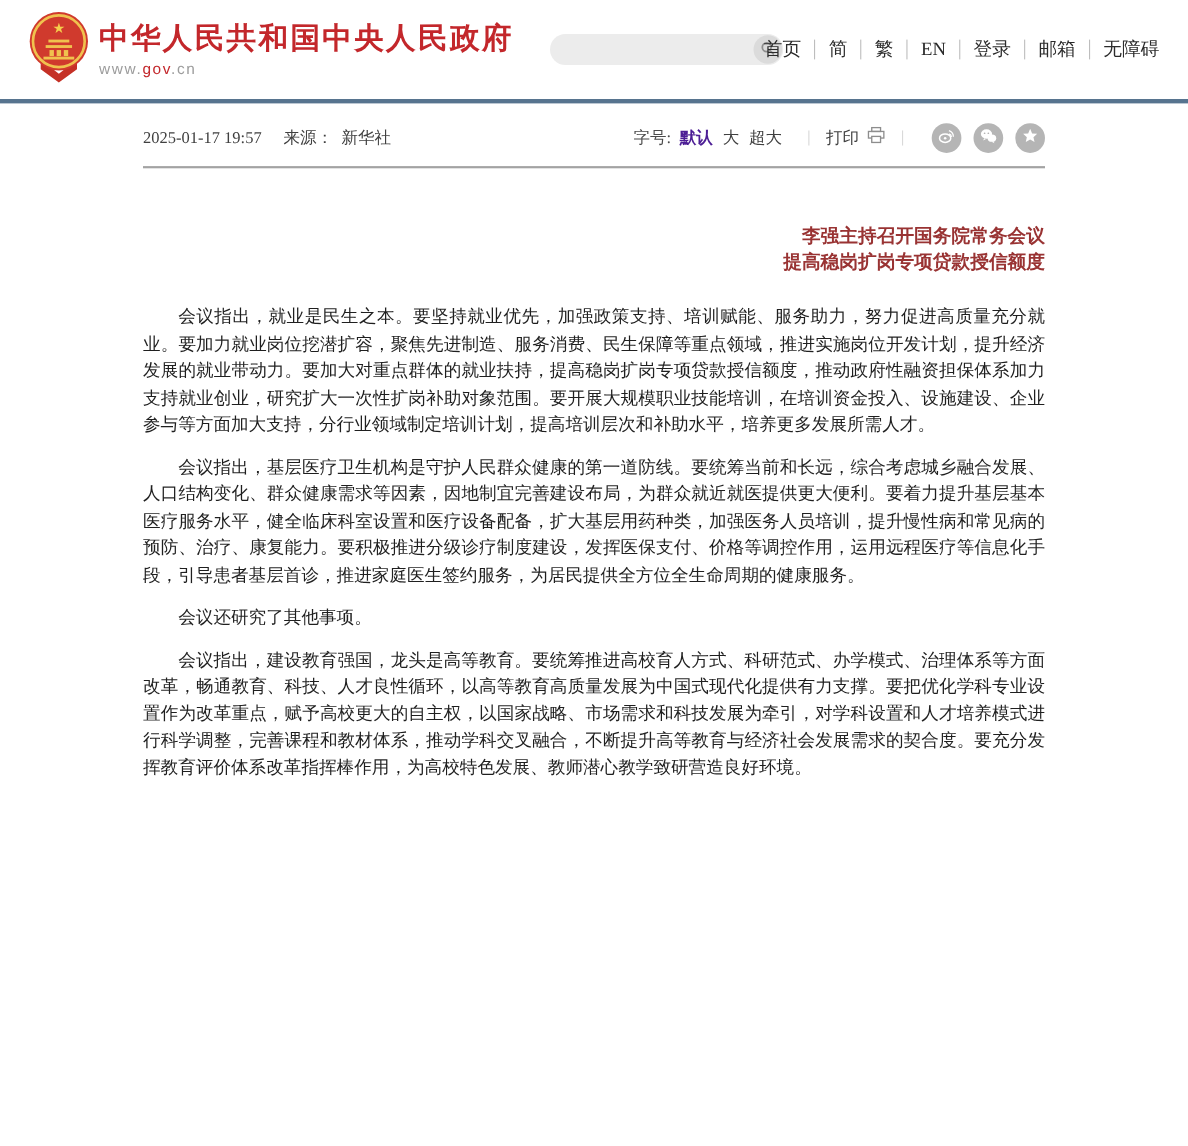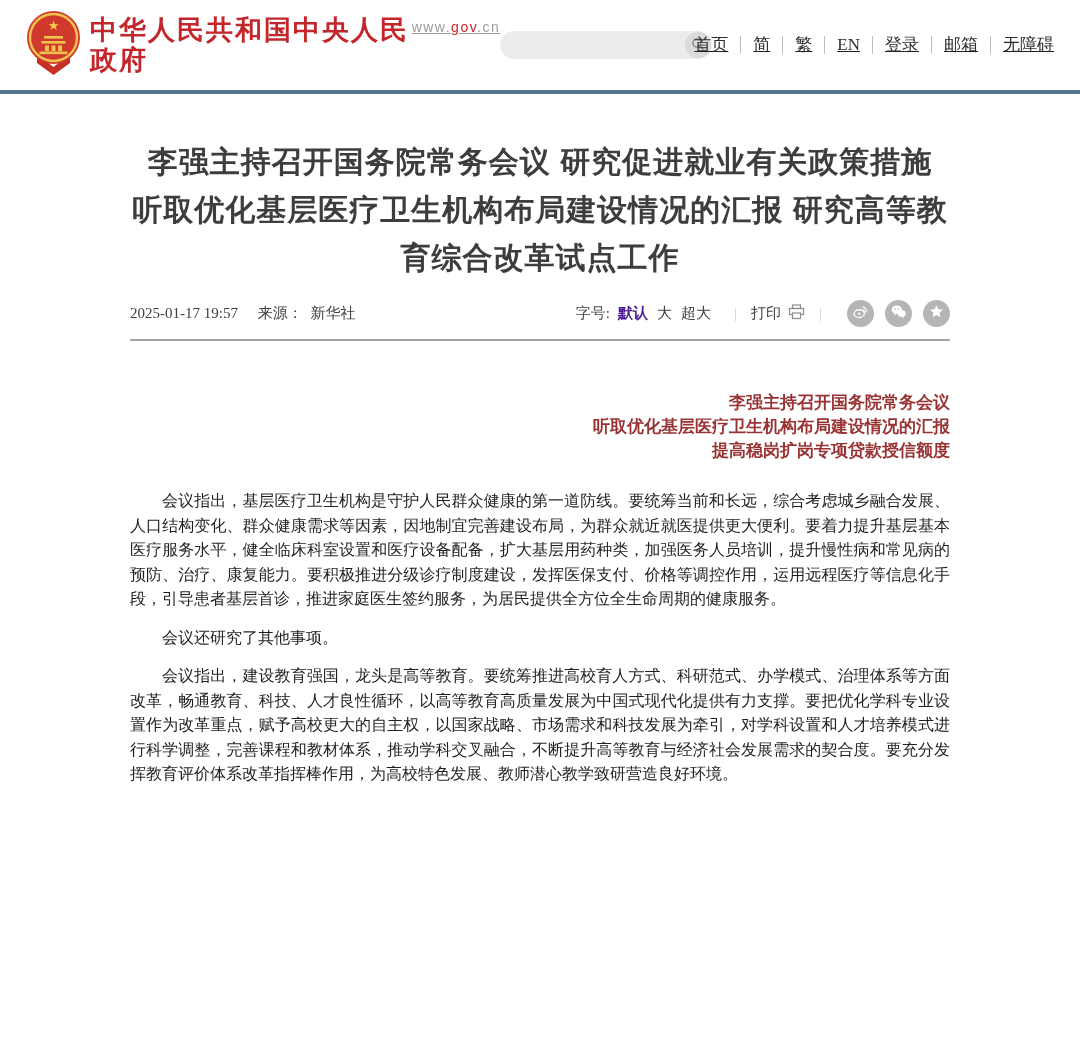--- a/index.html
+++ b/index.html
@@ -4,35 +4,35 @@
 <style>
   html,body{margin:0;padding:0;}
   body{
     width:1080px;min-height:1042px;background:#ffffff;color:#222;
     font-family:"Liberation Serif","DejaVu Serif",serif;
   }
   
   .header{height:90px;display:flex;align-items:center;justify-content:space-between;
     padding:0 26px;box-sizing:border-box;background:#fff;}
   .brand{display:flex;align-items:center;gap:9px;cursor:pointer;}
-  .brand-text{display:flex;flex-direction:row;justify-content:center;}
+  .brand-text{display:flex;flex-direction:column;justify-content:center;}
   .site-name{font-family:"Liberation Sans","DejaVu Sans",sans-serif;font-weight:700;
     font-size:27px;color:#c3272b;letter-spacing:2px;line-height:30px;}
   .site-url{font-family:"Liberation Sans","DejaVu Sans",sans-serif;font-size:14px;
-    color:#9c9c9c;letter-spacing:1.5px;margin-top:4px;text-decoration:underline;}
+    color:#9c9c9c;letter-spacing:1.5px;margin-top:4px;}
   .site-url .gov{color:#c3272b;}
   .header-right{display:flex;align-items:center;}
   .search-box{position:relative;width:212px;height:28px;background:#ececec;border-radius:14px;
     display:flex;align-items:center;z-index:1;}
   .search-input{flex:1;min-width:0;border:none;background:transparent;outline:none;height:100%;
     padding:0 0 0 14px;font-size:14px;font-family:inherit;}
   .search-btn{width:26px;height:26px;border-radius:50%;border:none;background:#dbdbdb;
     margin-right:1px;display:flex;align-items:center;justify-content:center;cursor:pointer;padding:0;flex:none;}
   .top-nav{display:flex;align-items:flex-end;margin-left:-30px;position:relative;z-index:2;
-    font-size:17px;line-height:18px;text-decoration:underline;}
+    font-size:17px;line-height:18px;}
   .top-nav a{color:#2b2b2b;text-decoration:none;padding:0 12px;cursor:pointer;white-space:nowrap;}
   .top-nav a + a{border-left:1px solid #bdbdbd;}
   .top-nav a:last-child{padding-right:0;}
   .top-divider{height:4px;background:#57748f;}
   
   .content{width:820px;margin:0 auto;}
   .article-title{font-family:"Liberation Sans","DejaVu Sans",sans-serif;font-weight:700;
     font-size:30px;line-height:48px;color:#3d3d3d;text-align:center;margin:44px 0 0;letter-spacing:1px;}
   .meta-row{display:flex;justify-content:space-between;align-items:center;margin-top:18px;
     padding-bottom:12px;border-bottom:2px solid #a3a3a3;font-size:15px;color:#404040;}
@@ -98,21 +98,20 @@
       <a>登录</a>
       <a>邮箱</a>
       <a>无障碍</a>
     </nav>
   </div>
 </header>
 
 <div class="top-divider"></div>
 
 <main class="content">
-  <h1 class="article-title">李强主持召开国务院常务会议 研究促进就业有关政策措施 听取优化基层医疗卫生机构布局建设情况的汇报 研究高等教育综合改革试点工作</h1>
 
   <div class="meta-row">
     <div class="meta-left">
       <span class="dt">2025-01-17 19:57</span>
       <span class="src-label">来源：</span>
       <a class="src">新华社</a>
     </div>
     <div class="meta-right">
       <span class="fs-label">字号:</span>
       <a class="fs active">默认</a>
@@ -157,22 +156,22 @@
           <svg width="15" height="15" viewBox="0 0 20 20">
             <path d="M10 1.5 L12.4 7 L18.5 7.6 L14 11.6 L15.3 17.6 L10 14.5 L4.7 17.6 L6 11.6 L1.5 7.6 L7.6 7 Z" fill="#ffffff"></path>
           </svg>
         </span>
       </a>
     </div>
   </div>
 
   <div class="subtitle">
     <div>李强主持召开国务院常务会议</div>
-    <div>听取优化基层医疗卫生机构布局建设情况的汇报</div>
     <div>提高稳岗扩岗专项贷款授信额度</div>
   </div>
 
   <div class="body-text">
+    <p>会议指出，就业是民生之本。要坚持就业优先，加强政策支持、培训赋能、服务助力，努力促进高质量充分就业。要加力就业岗位挖潜扩容，聚焦先进制造、服务消费、民生保障等重点领域，推进实施岗位开发计划，提升经济发展的就业带动力。要加大对重点群体的就业扶持，提高稳岗扩岗专项贷款授信额度，推动政府性融资担保体系加力支持就业创业，研究扩大一次性扩岗补助对象范围。要开展大规模职业技能培训，在培训资金投入、设施建设、企业参与等方面加大支持，分行业领域制定培训计划，提高培训层次和补助水平，培养更多发展所需人才。</p>
     <p>会议指出，基层医疗卫生机构是守护人民群众健康的第一道防线。要统筹当前和长远，综合考虑城乡融合发展、人口结构变化、群众健康需求等因素，因地制宜完善建设布局，为群众就近就医提供更大便利。要着力提升基层基本医疗服务水平，健全临床科室设置和医疗设备配备，扩大基层用药种类，加强医务人员培训，提升慢性病和常见病的预防、治疗、康复能力。要积极推进分级诊疗制度建设，发挥医保支付、价格等调控作用，运用远程医疗等信息化手段，引导患者基层首诊，推进家庭医生签约服务，为居民提供全方位全生命周期的健康服务。</p>
     <p>会议还研究了其他事项。</p>
     <p>会议指出，建设教育强国，龙头是高等教育。要统筹推进高校育人方式、科研范式、办学模式、治理体系等方面改革，畅通教育、科技、人才良性循环，以高等教育高质量发展为中国式现代化提供有力支撑。要把优化学科专业设置作为改革重点，赋予高校更大的自主权，以国家战略、市场需求和科技发展为牵引，对学科设置和人才培养模式进行科学调整，完善课程和教材体系，推动学科交叉融合，不断提升高等教育与经济社会发展需求的契合度。要充分发挥教育评价体系改革指挥棒作用，为高校特色发展、教师潜心教学致研营造良好环境。</p>
   </div>
 </main>
 
 </body></html>

